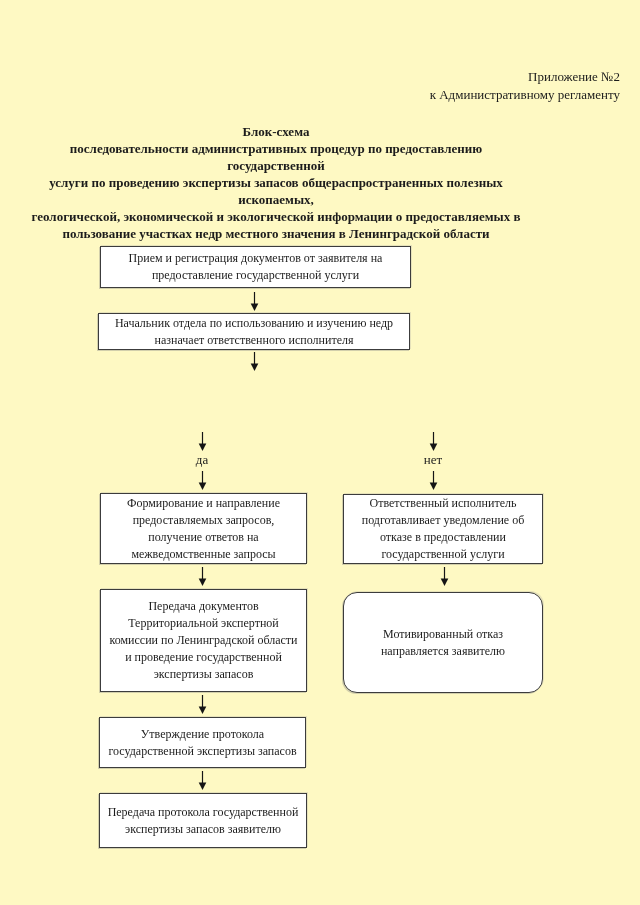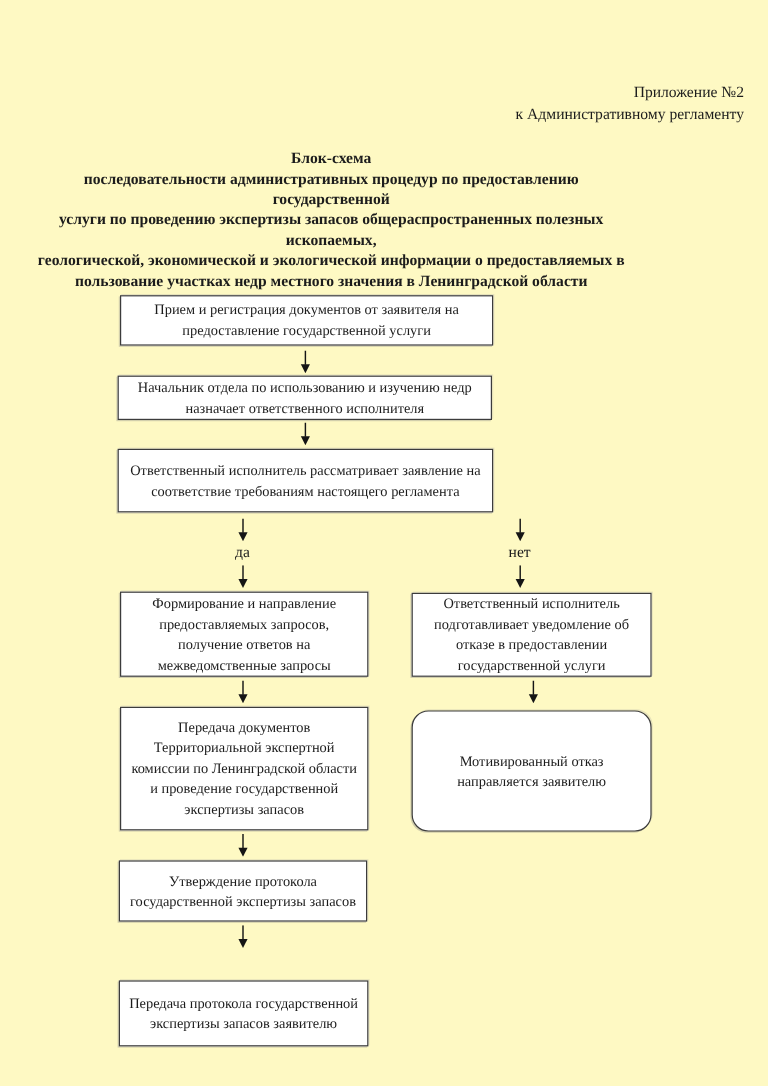--- a/index.html
+++ b/index.html
@@ -45,21 +45,21 @@
     padding: 2px 6px;
   }
   .b1 { left: 100px; top: 246px; width: 311px; height: 42px; }
   .b2 { left: 98px;  top: 313px; width: 312px; height: 37px; }
   .b3 { left: 98px;  top: 374px; width: 313px; height: 53px; }
   .bL4 { left: 100px; top: 493px; width: 207px; height: 71px; }
   .bR4 { left: 343px; top: 494px; width: 200px; height: 70px; }
   .bL5 { left: 100px; top: 589px; width: 207px; height: 103px; padding: 2px 8px; }
   .bR5 { left: 343px; top: 592px; width: 200px; height: 101px; border-radius: 14px; }
   .b6 { left: 99px; top: 717px; width: 207px; height: 51px; }
-  .b7 { left: 99px; top: 793px; width: 208px; height: 55px; margin-top: 24px; }
+  .b7 { left: 99px; top: 793px; width: 208px; height: 55px; }
   .arrow { position: absolute; }
   .branch-label {
     position: absolute;
     width: 60px;
     text-align: center;
     font-size: 13px;
     line-height: 15px;
   }
   .lbl-yes { left: 172px; top: 452px; }
   .lbl-no  { left: 403px; top: 452px; }
@@ -83,23 +83,20 @@
   </div>
 
   <div class="flow-box b1">
     <span>Прием и регистрация документов от заявителя на предоставление государственной услуги</span>
   </div>
 
   <div class="flow-box b2">
     <span>Начальник отдела по использованию и изучению недр назначает ответственного исполнителя</span>
   </div>
 
-  <div class="flow-box b3">
-    <span>Ответственный исполнитель рассматривает заявление на соответствие требованиям настоящего регламента</span>
-  </div>
 
   <div class="branch-label lbl-yes">да</div>
   <div class="branch-label lbl-no">нет</div>
 
   <div class="flow-box bL4">
     <span>Формирование и направление предоставляемых запросов, получение ответов на межведомственные запросы</span>
   </div>
 
   <div class="flow-box bR4">
     <span>Ответственный исполнитель подготавливает уведомление об отказе в предоставлении государственной услуги</span>

